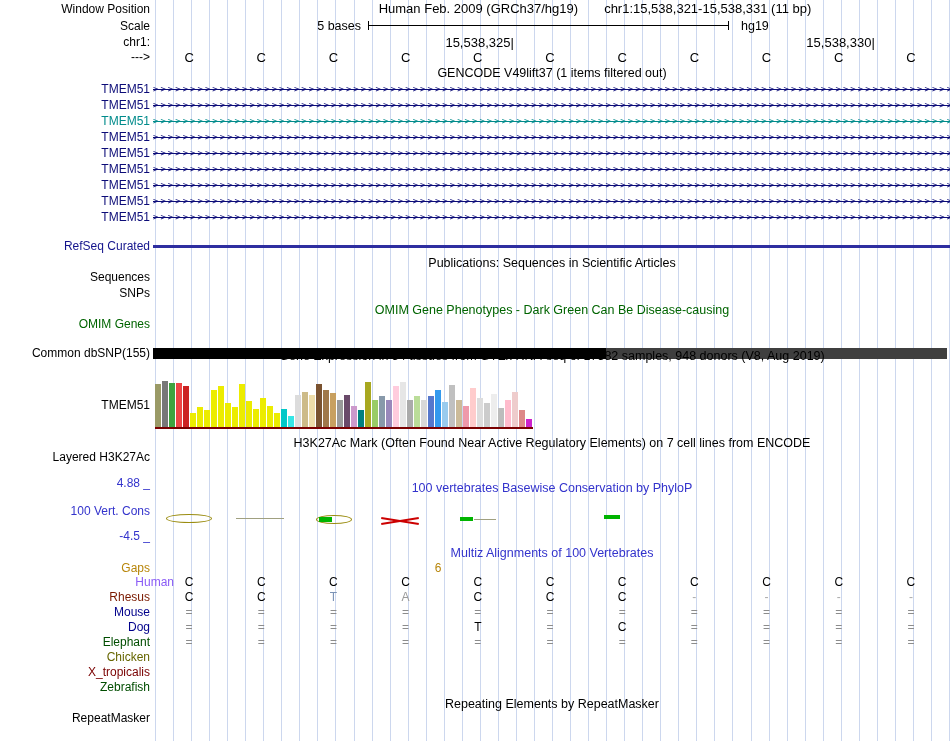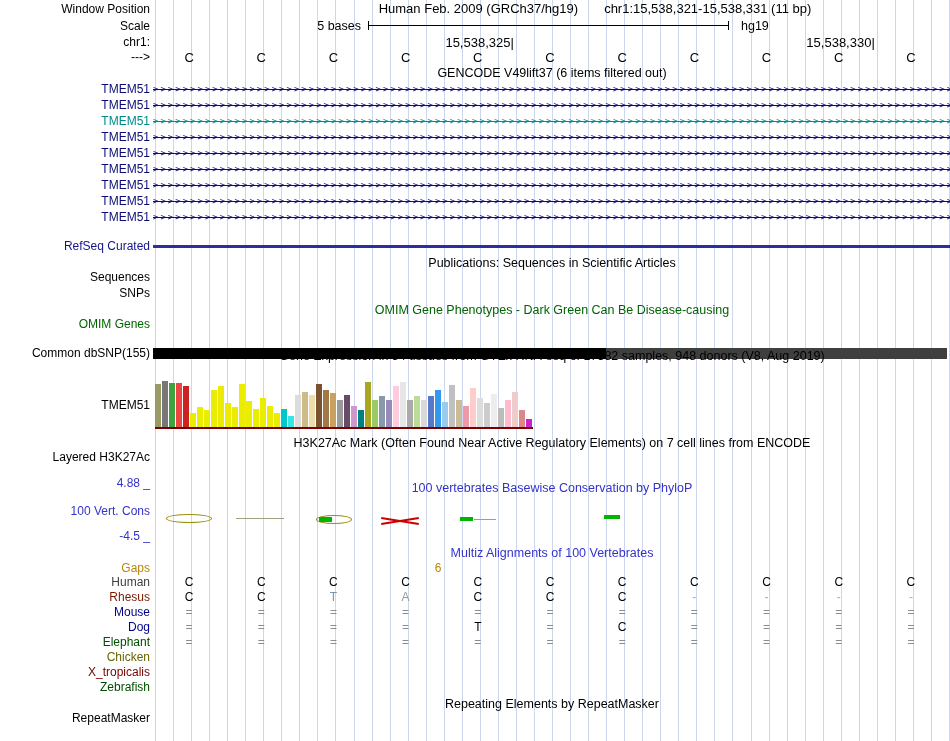--- a/index.html
+++ b/index.html
@@ -117,21 +117,21 @@
         <div class="bcell" style="left: 360.909px; width: 72.1818px;">C</div>
         <div class="bcell" style="left: 433.091px; width: 72.1818px;">C</div>
         <div class="bcell" style="left: 505.273px; width: 72.1818px;">C</div>
         <div class="bcell" style="left: 577.455px; width: 72.1818px;">C</div>
         <div class="bcell" style="left: 649.636px; width: 72.1818px;">C</div>
         <div class="bcell" style="left: 721.818px; width: 72.1818px;">C</div>
       </div>
   </div>
 
   <div class="row" style="top:66px;height:14px;line-height:14px">
-    <div class="title">GENCODE V49lift37 (6 items filtered out)</div>
+    <div class="title">GENCODE V49lift37 (1 items filtered out)</div>
   </div>
 
   <div id="transcripts">
       <div class="row" style="top: 81px; height: 16px; line-height: 16px;">
         <div class="side" style="color: rgb(12, 12, 120);">TMEM51</div>
         <div class="trk">
           <div class="gene-line" style="color: rgb(12, 12, 120);">&gt;&gt;&gt;&gt;&gt;&gt;&gt;&gt;&gt;&gt;&gt;&gt;&gt;&gt;&gt;&gt;&gt;&gt;&gt;&gt;&gt;&gt;&gt;&gt;&gt;&gt;&gt;&gt;&gt;&gt;&gt;&gt;&gt;&gt;&gt;&gt;&gt;&gt;&gt;&gt;&gt;&gt;&gt;&gt;&gt;&gt;&gt;&gt;&gt;&gt;&gt;&gt;&gt;&gt;&gt;&gt;&gt;&gt;&gt;&gt;&gt;&gt;&gt;&gt;&gt;&gt;&gt;&gt;&gt;&gt;&gt;&gt;&gt;&gt;&gt;&gt;&gt;&gt;&gt;&gt;&gt;&gt;&gt;&gt;&gt;&gt;&gt;&gt;&gt;&gt;&gt;&gt;&gt;&gt;&gt;&gt;&gt;&gt;&gt;&gt;&gt;&gt;&gt;&gt;&gt;&gt;&gt;&gt;&gt;&gt;&gt;&gt;&gt;&gt;&gt;&gt;&gt;&gt;&gt;&gt;&gt;&gt;&gt;&gt;&gt;&gt;&gt;&gt;&gt;&gt;&gt;&gt;&gt;&gt;&gt;&gt;&gt;&gt;&gt;&gt;</div>
         </div>
       </div>
       <div class="row" style="top: 97px; height: 16px; line-height: 16px;">
@@ -312,21 +312,21 @@
     <div class="title" style="color: rgb(51, 51, 204);">Multiz Alignments of 100 Vertebrates</div>
   </div>
   <div class="row" style="top:561px;height:14px;line-height:14px">
     <div class="side" style="color: rgb(184, 134, 11);">Gaps</div>
     <div class="trk">
       <div class="gapnum" style="color: rgb(184, 134, 11);">6</div>
     </div>
   </div>
   <div id="species">
       <div class="row" style="top: 575px; height: 15px; line-height: 15px;">
-        <div class="side" style="color: #404040;">Human</div>
+        <div class="side" style="color: #8b5cf6; margin-left: 24px;">Human</div>
         <div class="trk">
           <div class="acell" style="left: 0px; width: 72.1818px; color: rgb(0, 0, 0);">C</div>
           <div class="acell" style="left: 72.1818px; width: 72.1818px; color: rgb(0, 0, 0);">C</div>
           <div class="acell" style="left: 144.364px; width: 72.1818px; color: rgb(0, 0, 0);">C</div>
           <div class="acell" style="left: 216.545px; width: 72.1818px; color: rgb(0, 0, 0);">C</div>
           <div class="acell" style="left: 288.727px; width: 72.1818px; color: rgb(0, 0, 0);">C</div>
           <div class="acell" style="left: 360.909px; width: 72.1818px; color: rgb(0, 0, 0);">C</div>
           <div class="acell" style="left: 433.091px; width: 72.1818px; color: rgb(0, 0, 0);">C</div>
           <div class="acell" style="left: 505.273px; width: 72.1818px; color: rgb(0, 0, 0);">C</div>
           <div class="acell" style="left: 577.455px; width: 72.1818px; color: rgb(0, 0, 0);">C</div>

